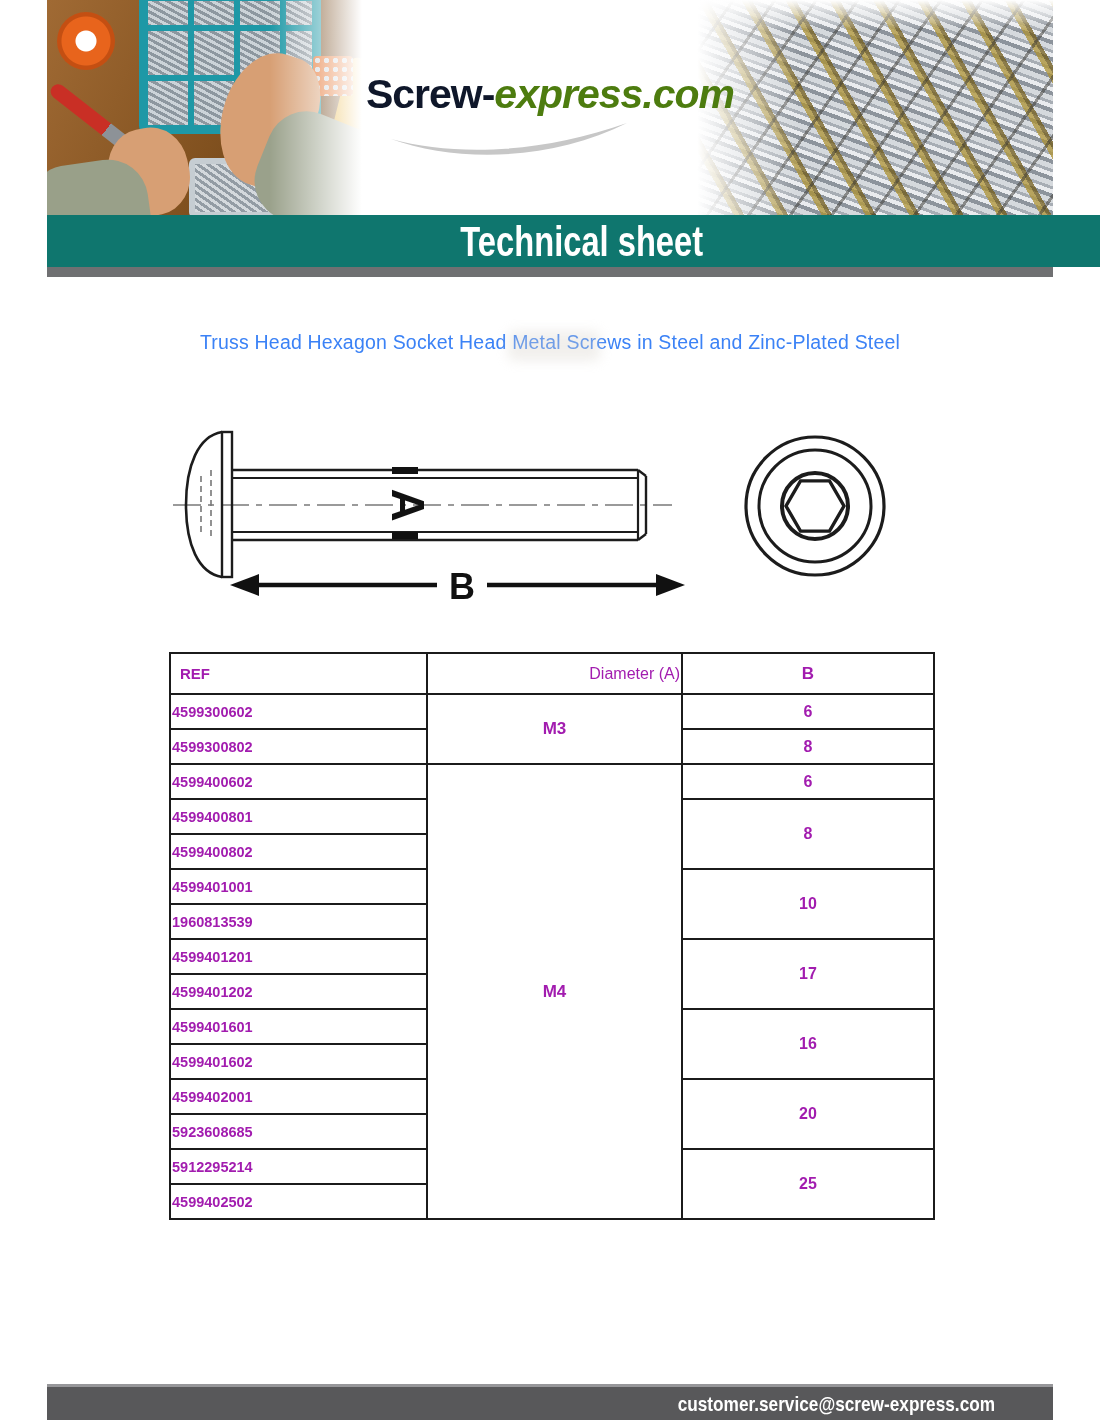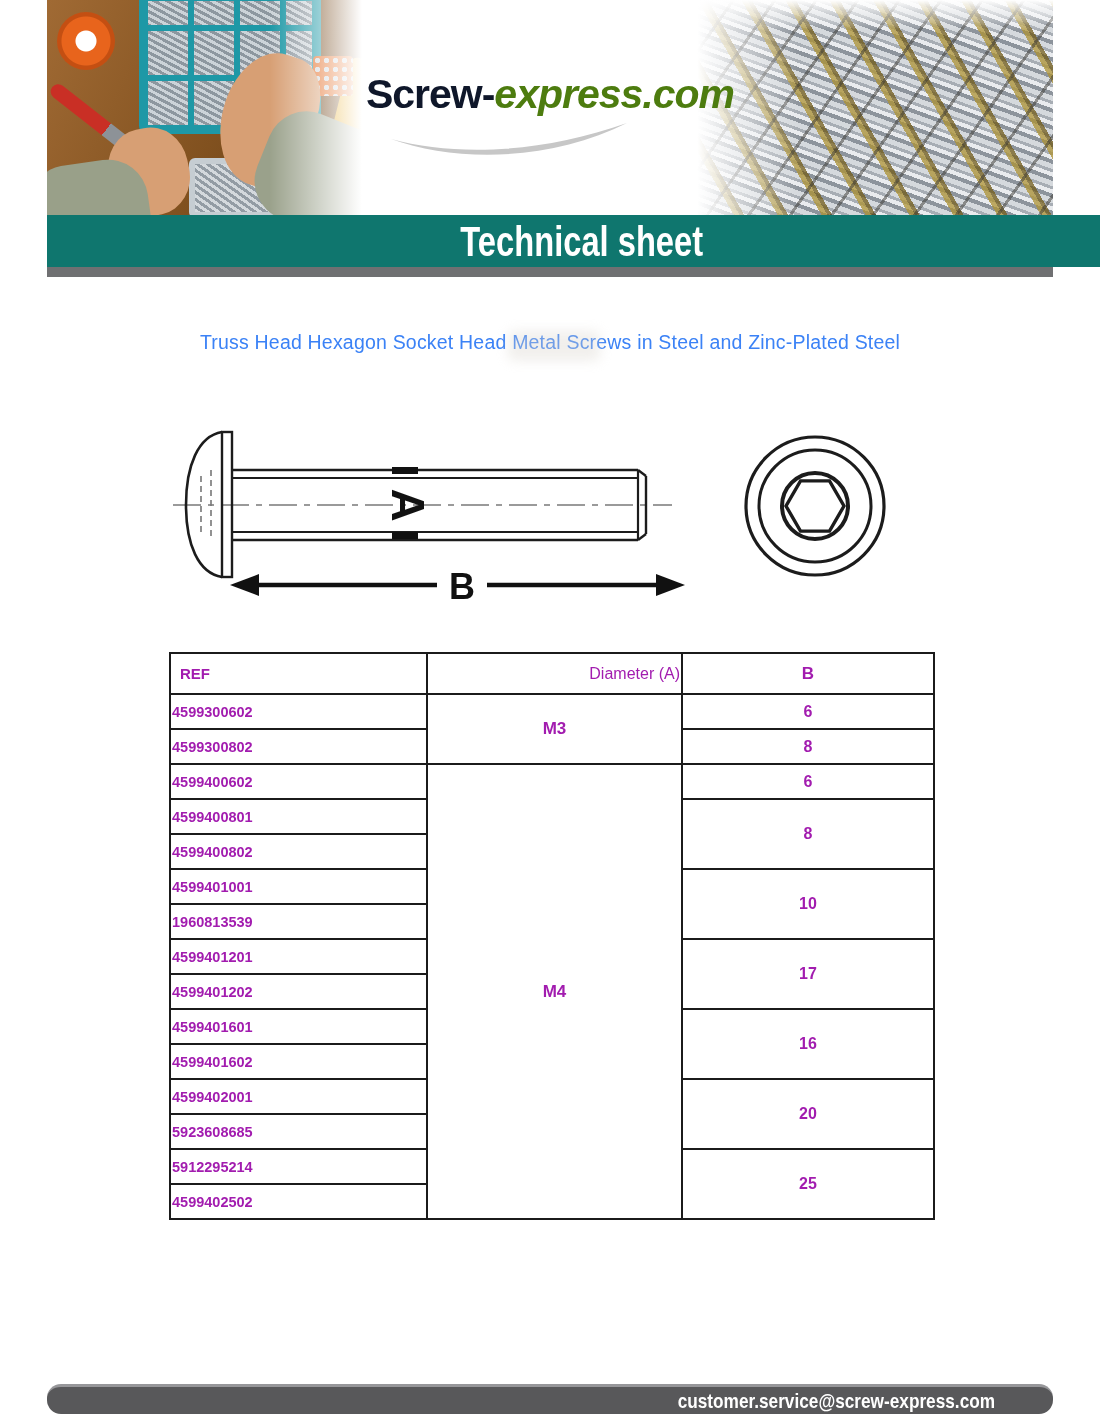--- a/index.html
+++ b/index.html
@@ -83,23 +83,23 @@
   .ref-table th { height:41px; }
   .ref-table td { height:35px; }
   .h-ref { text-align:left; padding-left:9px; font-size:15px; font-weight:bold; }
   .h-dia { text-align:right; font-size:16px; font-weight:normal;margin-left:43px; }
   .h-b   { text-align:center; font-size:17px; font-weight:bold; }
   .c-ref { text-align:left; font-weight:bold; font-size:14.5px; }
   .c-dia { text-align:center; font-weight:bold; font-size:17px; }
   .c-b   { text-align:center; font-weight:bold; font-size:16px; }
 
   
-  .footer { position:absolute; left:47px; top:1384px; width:1006px; height:30px;
+  .footer { position:absolute; left:47px; top:1384px; width:1006px; height:36px;
     background:#58585A; border-top:3px solid #97979a;
-    display:flex; align-items:center; justify-content:flex-end; padding-right:58px;border-radius:14px; }
+    display:flex; align-items:center; justify-content:flex-end; padding-right:58px; }
   .footer-email { color:#fff; font-weight:bold; font-size:21px; white-space:nowrap;
     transform:scaleX(.82); transform-origin:right center; }
 </style>
 </head>
 <body>
 
 <div class="page">
 
   <div class="photo photo-left">
     <div class="drill"></div>

